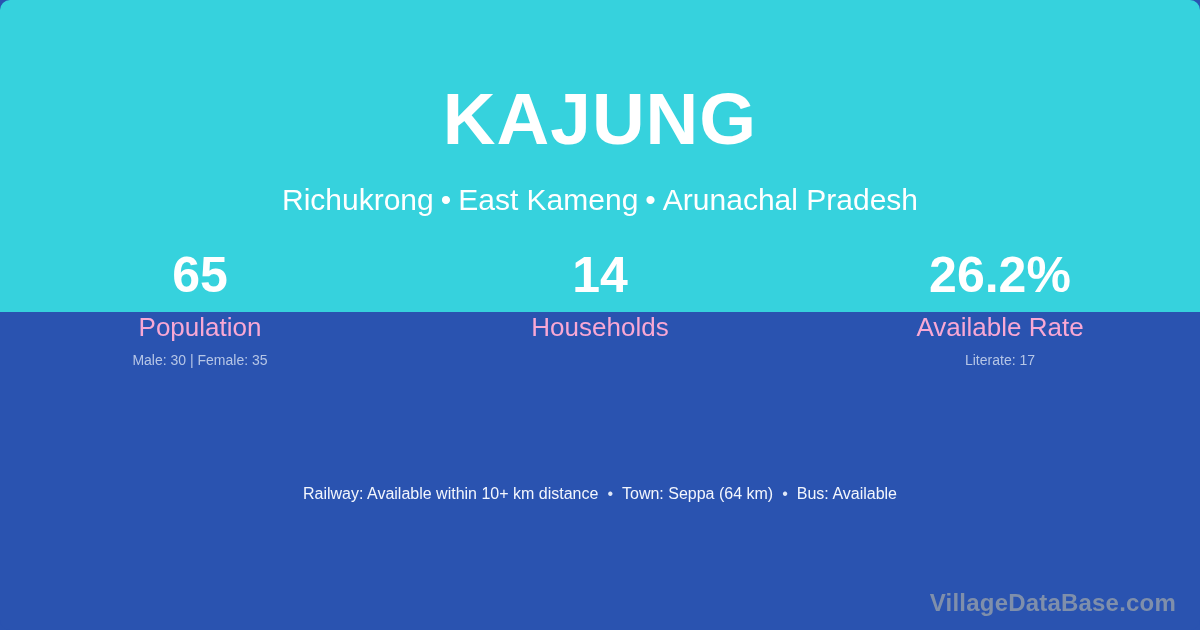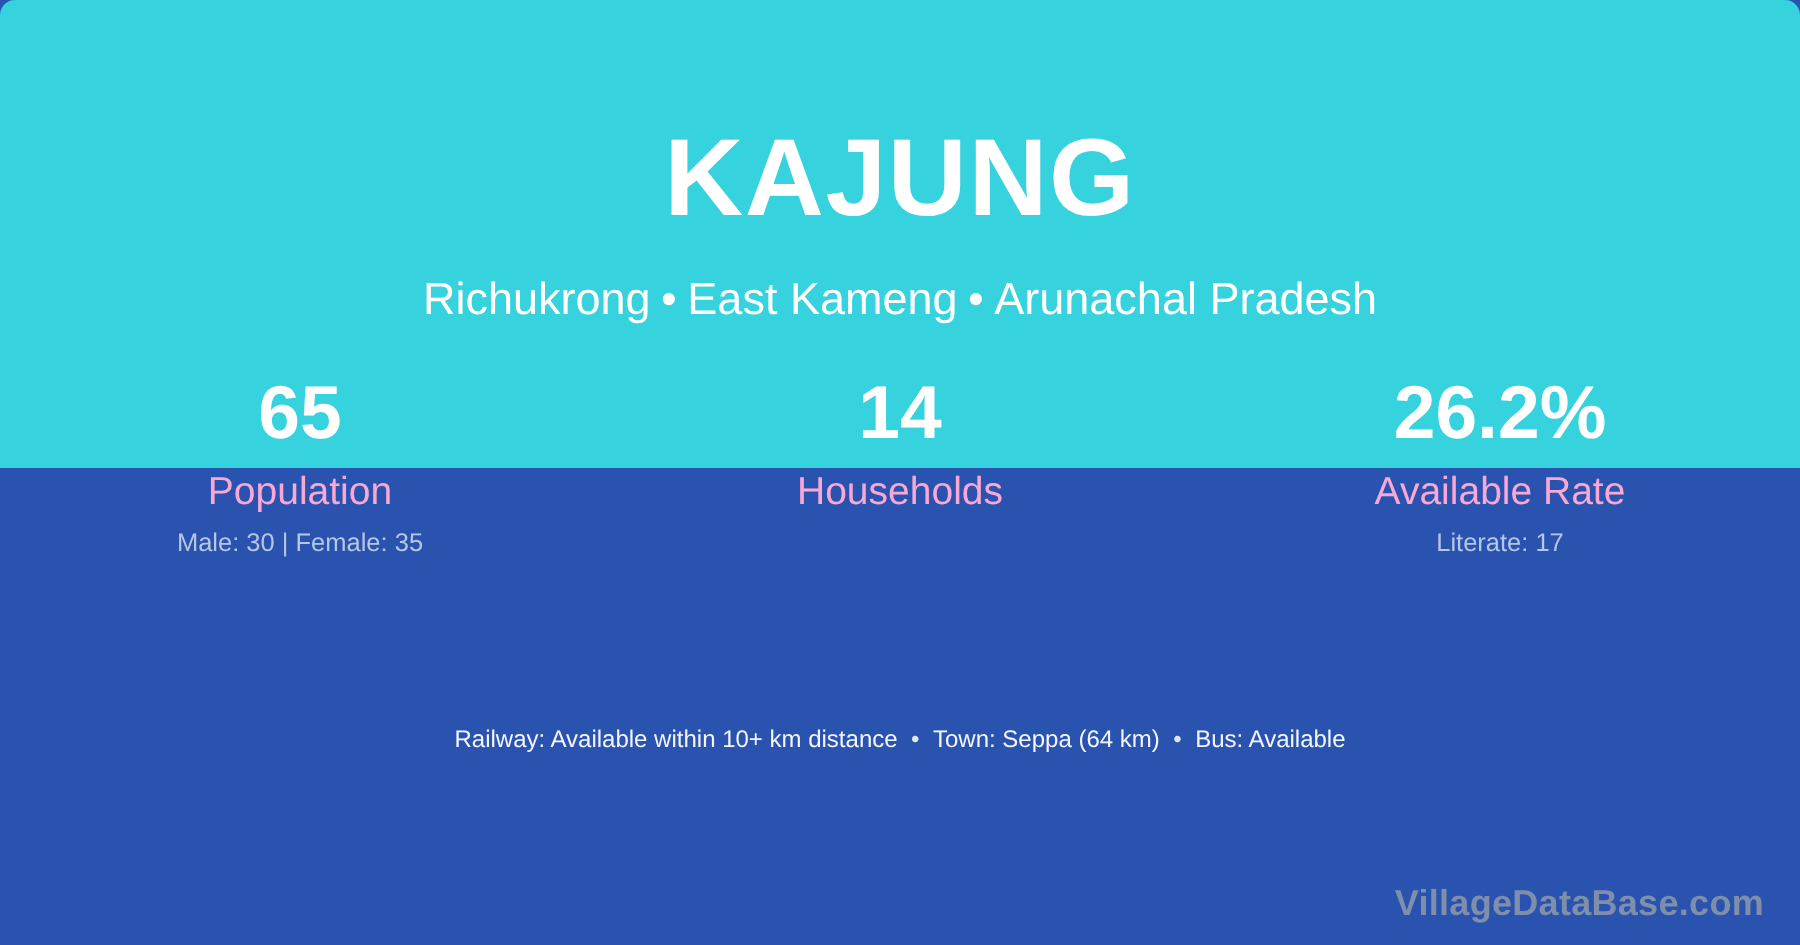--- a/index.html
+++ b/index.html
@@ -86,21 +86,21 @@
     height: 62px;
   }
   .stat-label {
     font-size: 26px;
     font-weight: normal;
     color: #f9a8d4;
     line-height: 1.2;
     margin-top: 2px;
   }
   .stat-sub {
-    font-size: 17px;
+    font-size: 14px;
     font-weight: normal;
     color: #b6c6e6;
     line-height: 1.2;
     margin-top: 9px;
     min-height: 20px;
   }
 
   
   .amenities {
     position: absolute;

